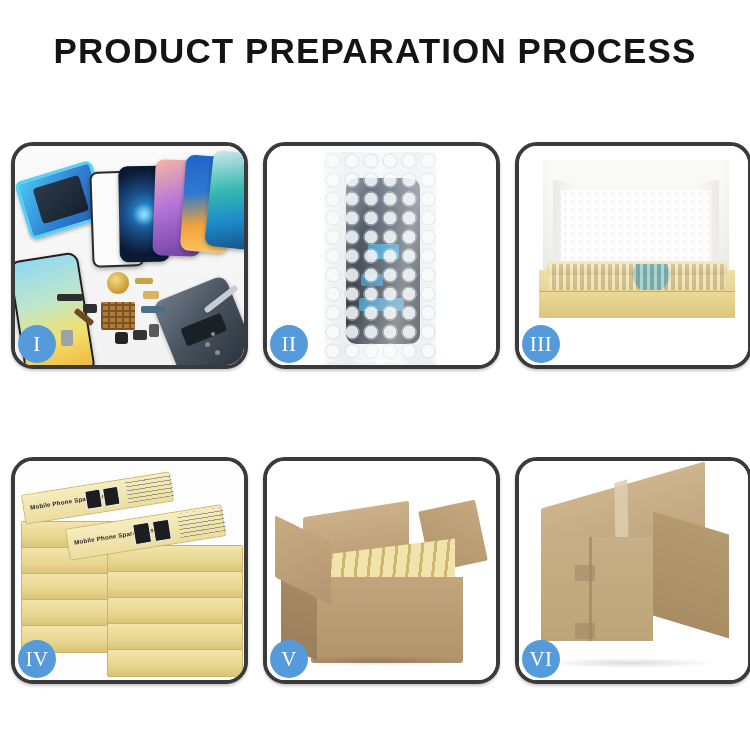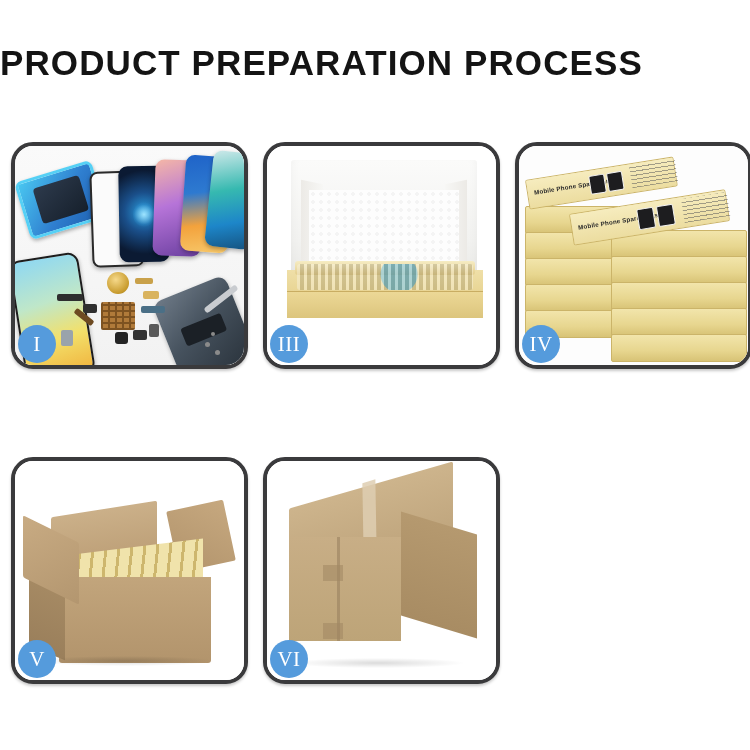--- a/index.html
+++ b/index.html
@@ -11,22 +11,22 @@
     width: 750px;
     height: 750px;
     font-family: "Liberation Sans", sans-serif;
     overflow: hidden;
     position: relative;
   }
 
   
   .header {
     width: 750px;
-    padding-top: 42px;
-    text-align: left;
+    padding-top: 30px;
+    text-align: center;
   }
   .title {
     font-family: "Liberation Sans", sans-serif;
     font-size: 35px;
     font-weight: 700;
     letter-spacing: 1.1px;
     color: #141414;
     line-height: 42px;
     white-space: nowrap;
   }
@@ -378,20 +378,35 @@
       <div class="prt prt-sq4"></div>
       <div class="prt prt-tray"></div>
       <div class="prt prt-tool"></div>
       <div class="prt prt-screw1"></div>
       <div class="prt prt-screw2"></div>
       <div class="prt prt-screw3"></div>
     </div>
     <div class="badge">I</div>
   </div>
 
+  <div class="panel">
+    <div class="panel-inner p2">
+      <div class="bw-sleeve">
+        <div class="bw-item">
+          <div class="bw-blue1"></div>
+          <div class="bw-blue2"></div>
+          <div class="bw-blue3"></div>
+        </div>
+        <div class="bw-bubbles2"></div>
+        <div class="bw-bubbles"></div>
+        <div class="bw-sheen"></div>
+      </div>
+    </div>
+    <div class="badge">II</div>
+  </div>
 
   <div class="panel">
     <div class="panel-inner p3">
       <div class="m-lid">
         <div class="m-lid-flapL"></div>
         <div class="m-lid-flapR"></div>
       </div>
       <div class="m-foam"></div>
       <div class="m-base">
         <div class="m-base-lip"></div>

